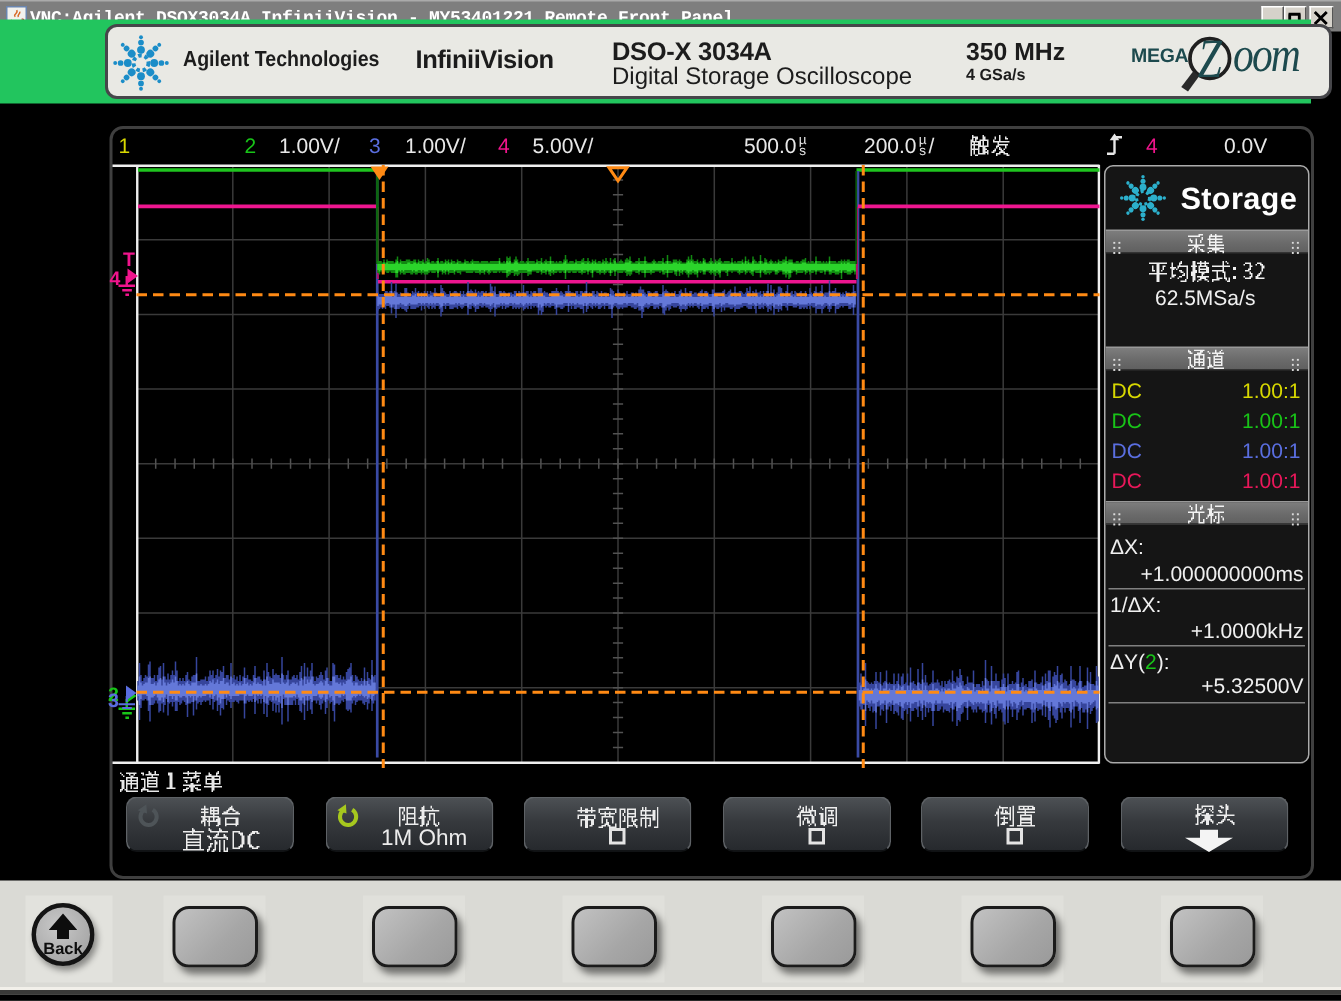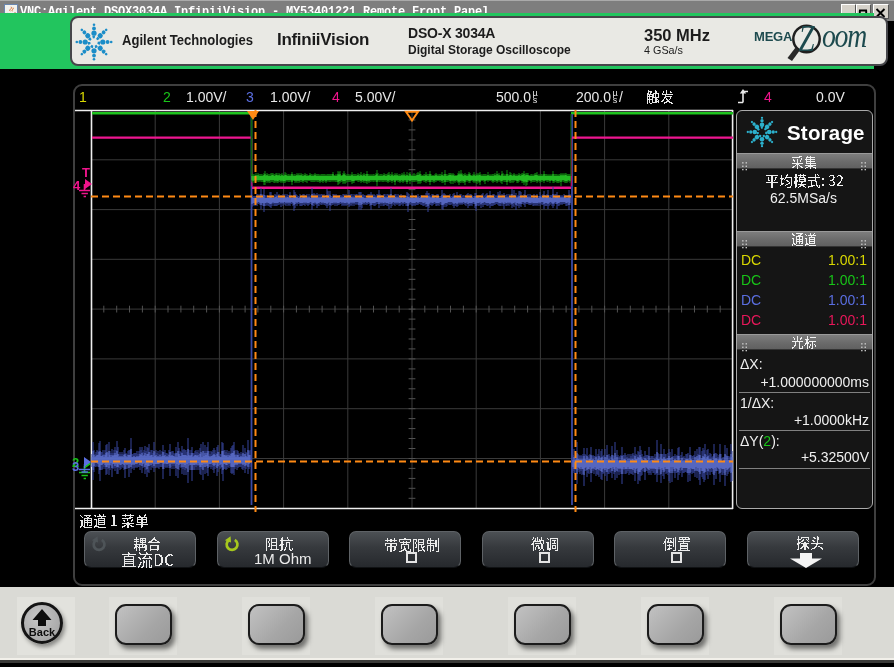--- a/index.html
+++ b/index.html
@@ -43,24 +43,24 @@
         <use href="#ray" transform="rotate(90)"></use>
         <use href="#ray" transform="rotate(135)"></use>
 <use href="#ray" transform="rotate(180)"></use>
         <use href="#ray" transform="rotate(225)"></use>
         <use href="#ray" transform="rotate(270)"></use>
         <use href="#ray" transform="rotate(315)"></use>
 </g>
     </svg>
 <span class="abs" style="left:122px;top:19px;font-size:14.5px;font-weight:bold;color:#1c1c1c;transform:scaleX(.9);transform-origin:0 0">Agilent Technologies</span>
 <span class="abs" style="left:277px;top:17px;font-size:17px;font-weight:bold;color:#1c1c1c;letter-spacing:-0.3px">InfiniiVision</span>
-<span class="abs" style="left:408px;top:12px;font-size:14px;font-weight:bold;color:#1c1c1c;letter-spacing:-0.2px">DSO-X 3034A</span>
-<span class="abs" style="left:408px;top:30px;font-size:12px;font-weight:bold;color:#1c1c1c">Digital Storage Oscilloscope</span>
+<span class="abs" style="left:408px;top:12px;font-size:17px;font-weight:bold;color:#1c1c1c;letter-spacing:-0.2px">DSO-X 3034A</span>
+<span class="abs" style="left:408px;top:30px;font-size:16px;font-weight:normal;color:#1c1c1c">Digital Storage Oscilloscope</span>
 <span class="abs" style="left:644px;top:13px;font-size:16.5px;font-weight:bold;color:#1c1c1c">350 MHz</span>
-<span class="abs" style="left:644px;top:31px;font-size:10.8px;font-weight:normal;color:#1c1c1c">4 GSa/s</span>
+<span class="abs" style="left:644px;top:31px;font-size:10.8px;font-weight:bold;color:#1c1c1c">4 GSa/s</span>
 <span class="abs" style="left:754px;top:16.5px;font-size:13px;line-height:13px;font-weight:bold;color:#1d4a4e;letter-spacing:-0.2px">MEGA</span>
 <svg class="abs" style="left:784px;top:3px" width="92" height="52" viewBox="0 0 92 52">
 <circle cx="22.5" cy="23" r="13.2" fill="none" stroke="#1f1f1f" stroke-width="2.5"></circle>
 <path d="M11.5 31.5l4 3.2L8 45l-4.5-3z" fill="#2a2a2a"></path>
 <text x="0" y="0" transform="translate(22.5,35) scale(0.78,1)" font-family="Liberation Serif,serif" font-style="italic" font-size="37" fill="#1d4a4e" text-anchor="middle">Z</text>
 <text x="0" y="0" transform="translate(38,31) scale(0.84,1)" font-family="Liberation Serif,serif" font-style="italic" font-size="33" letter-spacing="-1.5" fill="#1d4a4e">oom</text>
 </svg>
 </div>
 <div class="abs" style="left:0;top:77px;width:894px;height:510px;background:#000"></div>
 <div class="abs" style="left:73px;top:84px;width:803px;height:502px;border:2px solid #3f3f3f;border-radius:9px"></div>

